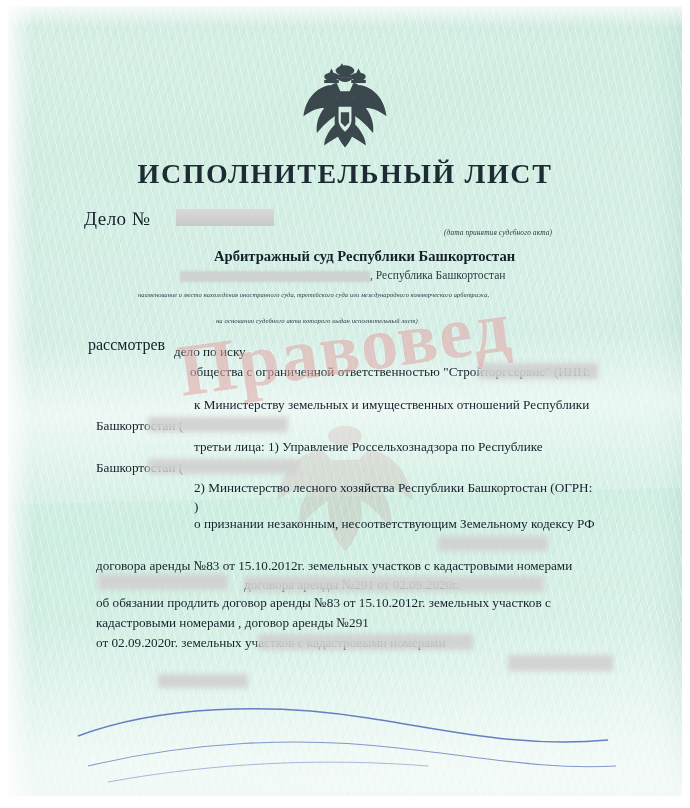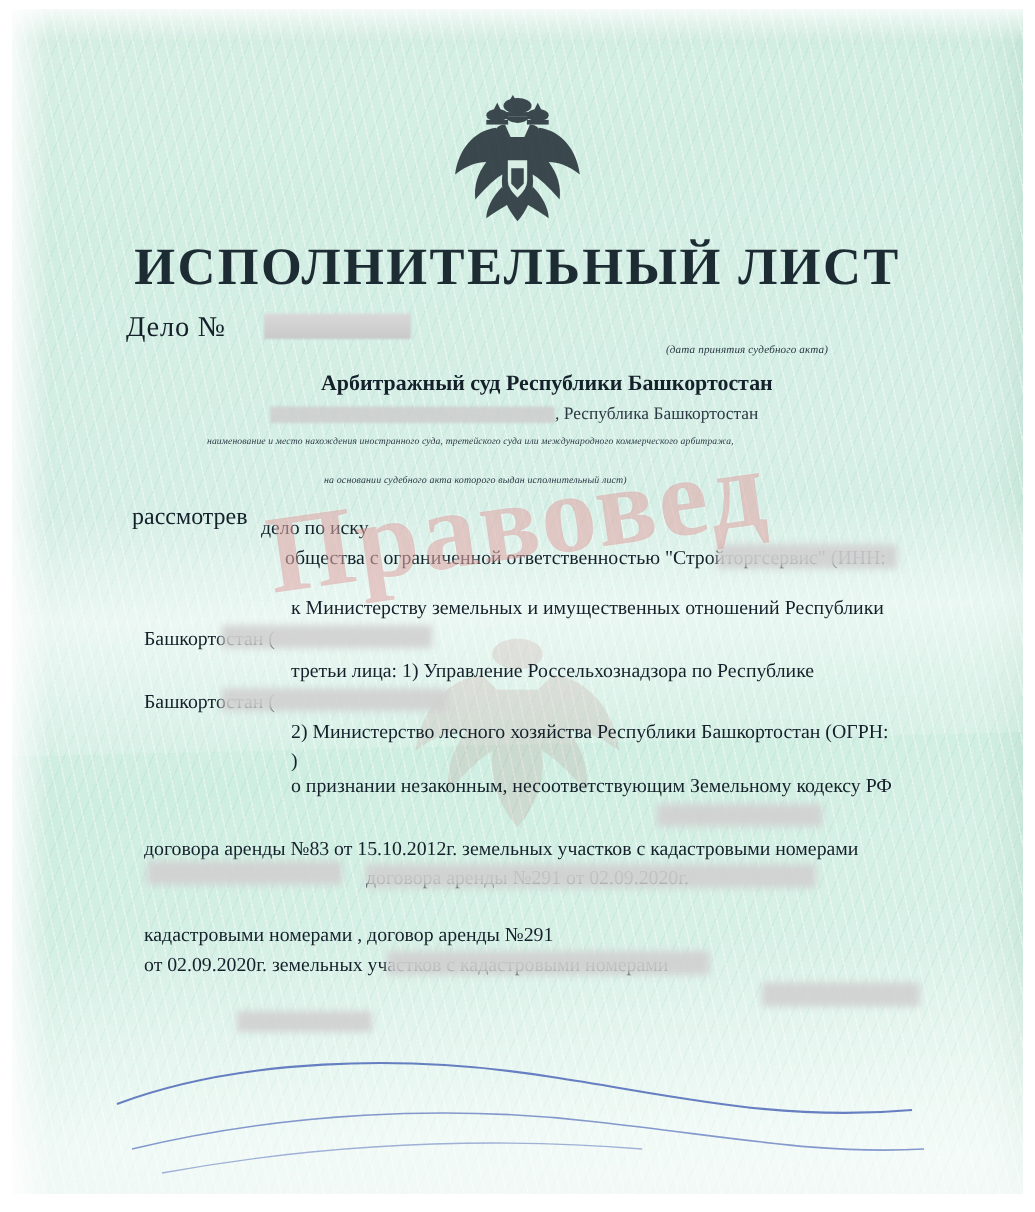--- a/index.html
+++ b/index.html
@@ -81,21 +81,21 @@
     height: 104px;
     opacity: 0.88;
   }
 
   .doc-title {
     position: absolute;
     top: 152px;
     left: 0;
     width: 100%;
     text-align: center;
-    font-size: 35px;
+    font-size: 28px;
     letter-spacing: 1.6px;
     color: #1d2b33;
     font-weight: bold;
     font-family: "Liberation Serif", serif;
   }
 
   .content {
     position: absolute;
     left: 0;
     top: 0;
@@ -279,20 +279,21 @@
       <span class="abs line l2">общества с ограниченной ответственностью "Стройторгсервис" (ИНН:</span>
       <span class="abs line l3">к Министерству земельных и имущественных отношений Республики</span>
       <span class="abs line l4">Башкортостан (</span>
       <span class="abs line l5">третьи лица: 1) Управление Россельхознадзора по Республике</span>
       <span class="abs line l6">Башкортостан (</span>
       <span class="abs line l7">2) Министерство лесного хозяйства Республики Башкортостан (ОГРН:</span>
       <span class="abs line l8">)</span>
       <span class="abs line l9">о признании незаконным, несоответствующим Земельному кодексу РФ</span>
       <span class="abs line l11">договора аренды №83 от 15.10.2012г. земельных участков с кадастровыми номерами</span>
       <span class="abs line l12">договора аренды №291 от 02.09.2020г.</span>
+      <span class="abs line l13">об обязании продлить договор аренды №83 от 15.10.2012г. земельных участков с</span>
       <span class="abs line l14">кадастровыми номерами                                                      , договор аренды №291</span>
       <span class="abs line l15">от 02.09.2020г. земельных участков с кадастровыми номерами</span>
 
       <span class="blur b1"></span>
       <span class="blur b3"></span>
       <span class="blur b4"></span>
       <span class="blur b6"></span>
       <span class="blur b7"></span>
       <span class="blur b8"></span>
       <span class="blur b9"></span>

